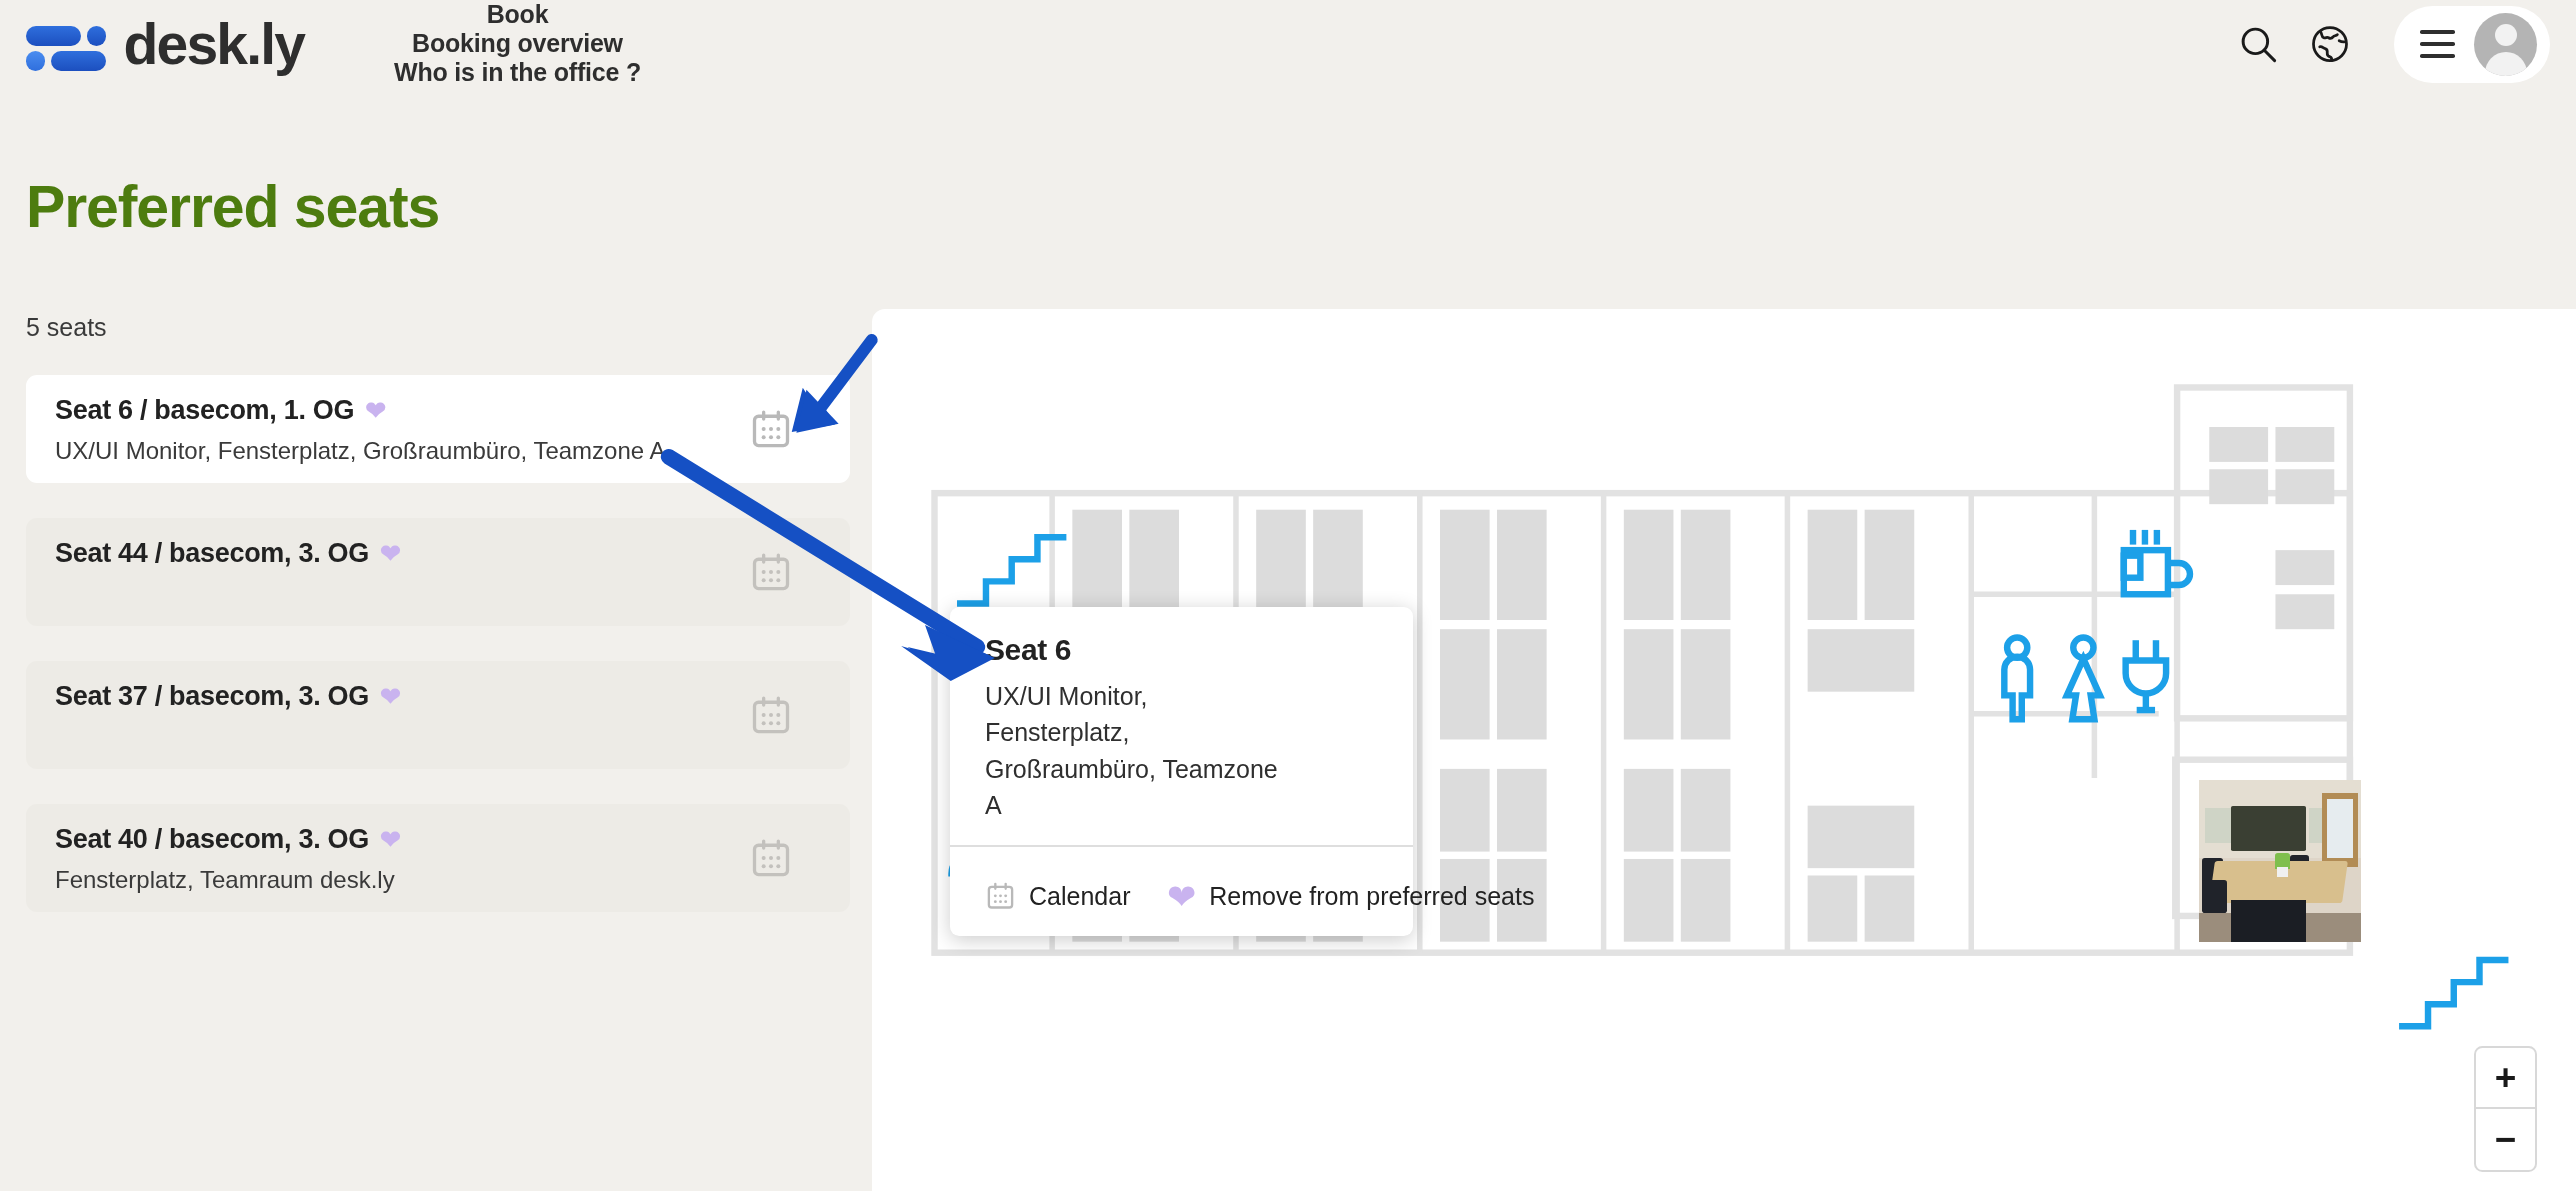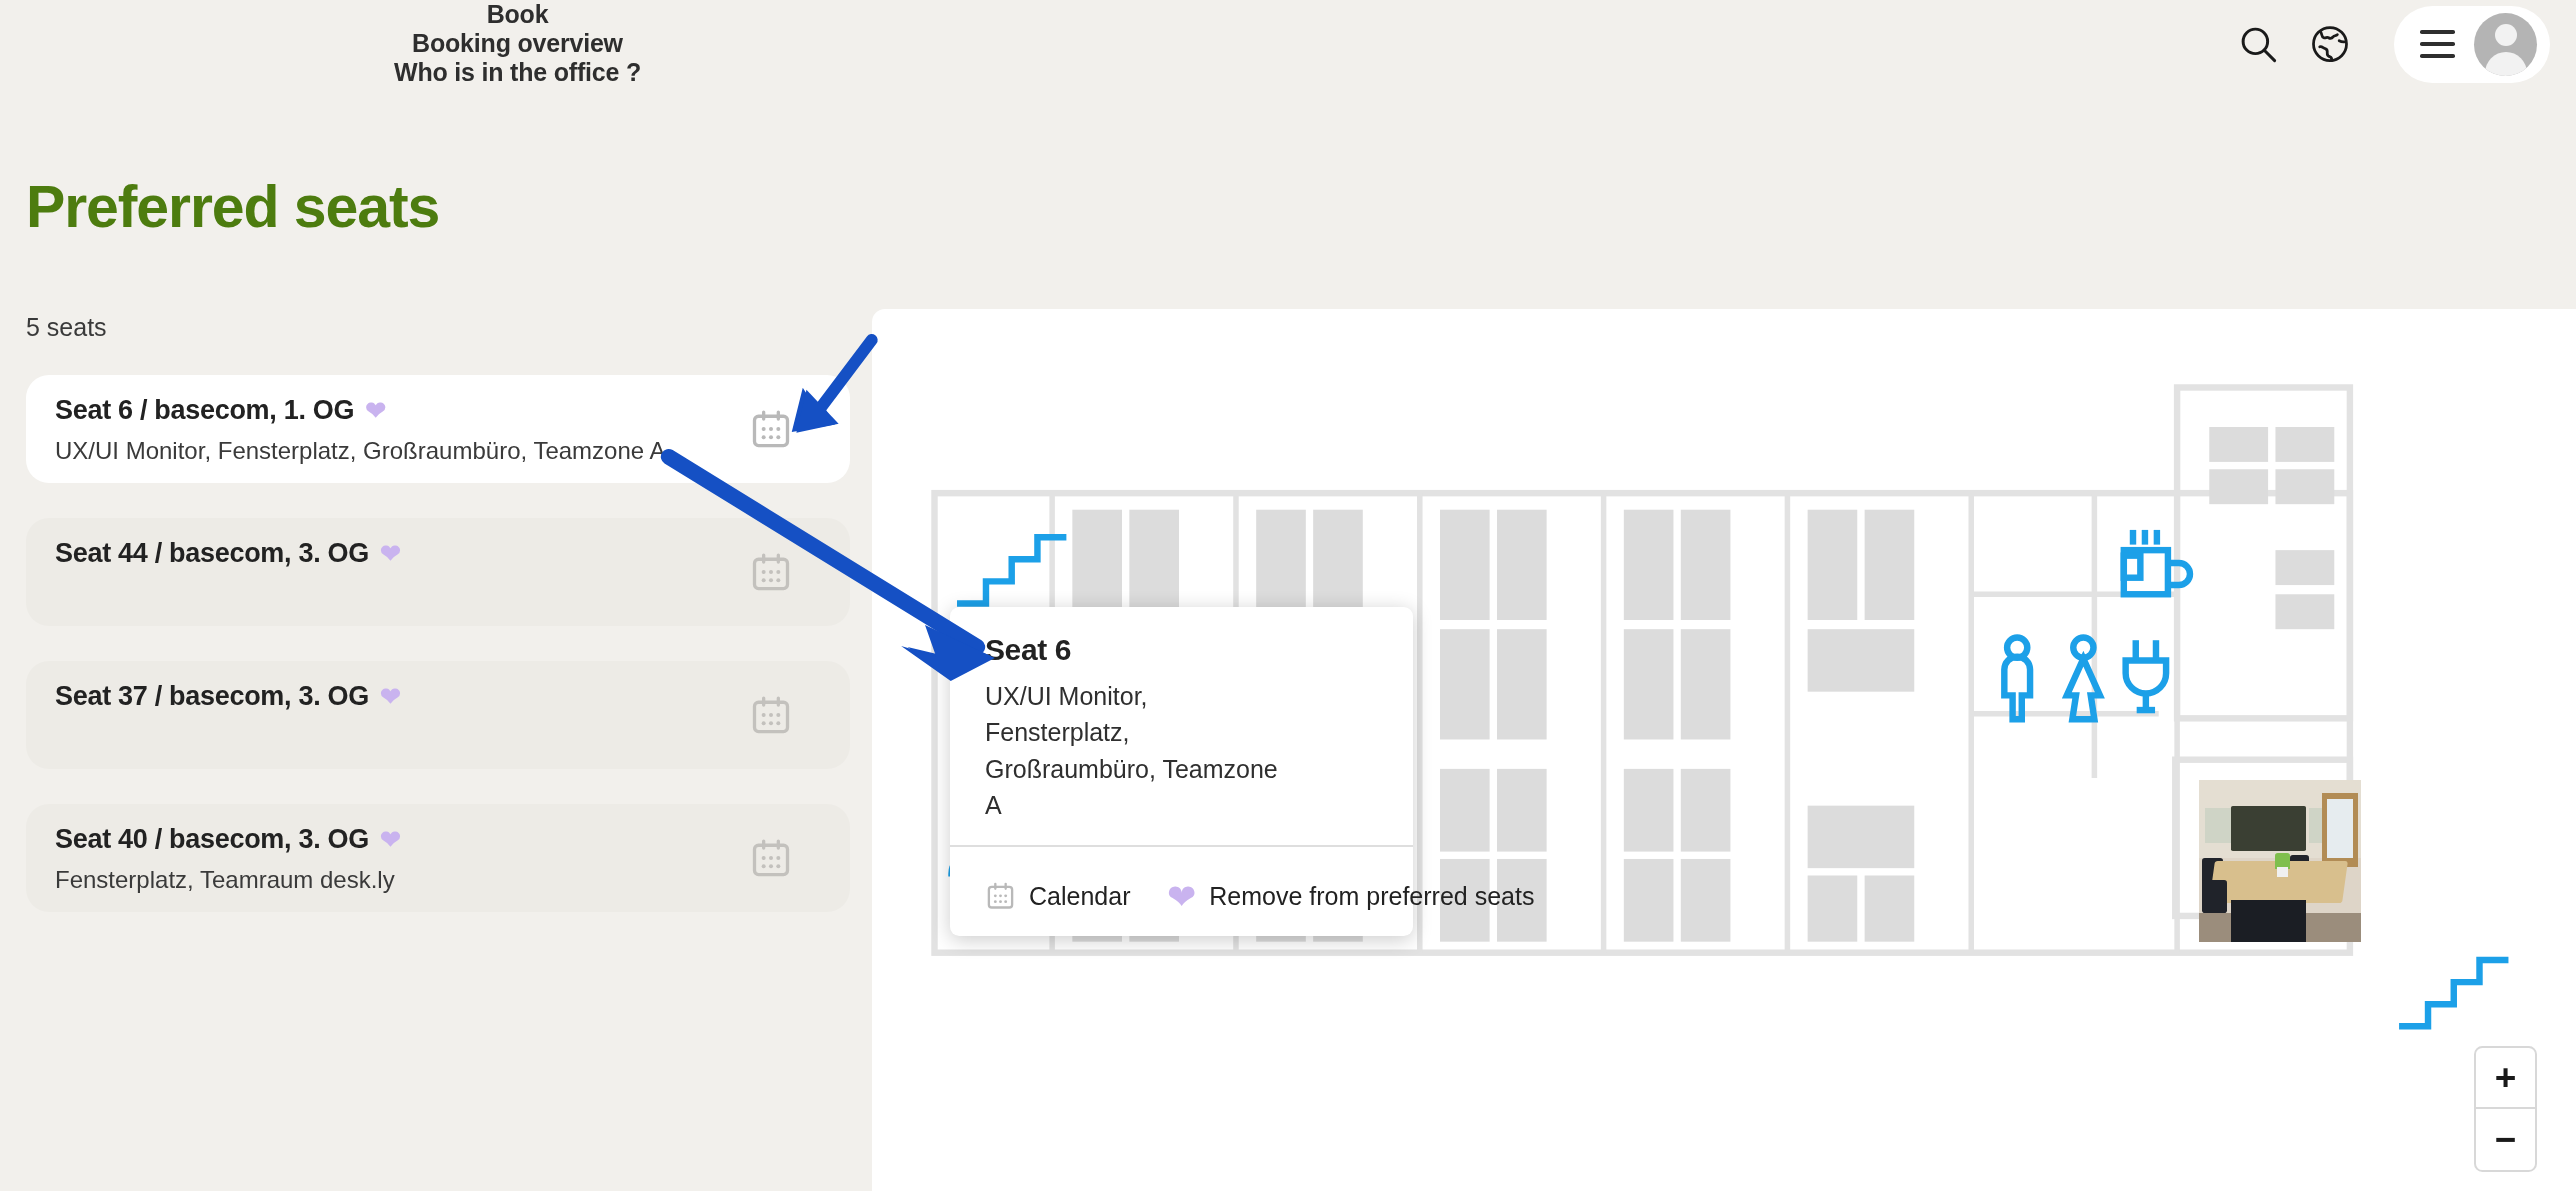--- a/index.html
+++ b/index.html
@@ -131,21 +131,21 @@
 
   
   .seat-list {
     position: absolute;
     left: 26px; top: 375px;
     width: 824px;
   }
   .seat-card {
     position: relative;
     height: 108px;
-    border-radius: 23px;
+    border-radius: 11px;
     margin-bottom: 35px;
     padding: 20px 26px 0 29px;
     cursor: pointer;
   }
   .seat-card.active { background: #ffffff; }
   .seat-card.inactive { background: #edebe6; }
 
   .seat-title {
     font-size: 27px;
     font-weight: 700;
@@ -282,20 +282,29 @@
   .photo-ch3 { position:absolute; left:56%; top:46%; width:12%; height:16%; background:#20232a; border-radius:2.8px; }
   .photo-ch4 { position:absolute; left:70%; top:50%; width:13%; height:18%; background:#20232a; border-radius:2.8px; }
   .photo-ch5 { position:absolute; left:20%; top:74%; width:46%; height:26%; background:#1b1e24; }
   .photo-floor { position:absolute; left:0; bottom:0; width:100%; height:18%; background:#9b8d7c;}
 </style>
 </head>
 <body>
 
 <div class="topnav">
 
+  <div class="logo-wrap">
+    <div class="logo-mark">
+      <div class="logo-pill-1"></div>
+      <div class="logo-pill-2"></div>
+      <div class="logo-pill-3"></div>
+      <div class="logo-pill-4"></div>
+    </div>
+    <div class="logo-text">desk.ly</div>
+  </div>
 
   <div class="nav-links">
     <div class="nav-link">Book</div>
     <div class="nav-link">Booking overview</div>
     <div class="nav-link">Who is in the office ?</div>
   </div>
 
   <div class="nav-right">
     <div class="icon-btn">
       <svg width="42" height="42" viewBox="0 0 24 24" fill="none">

